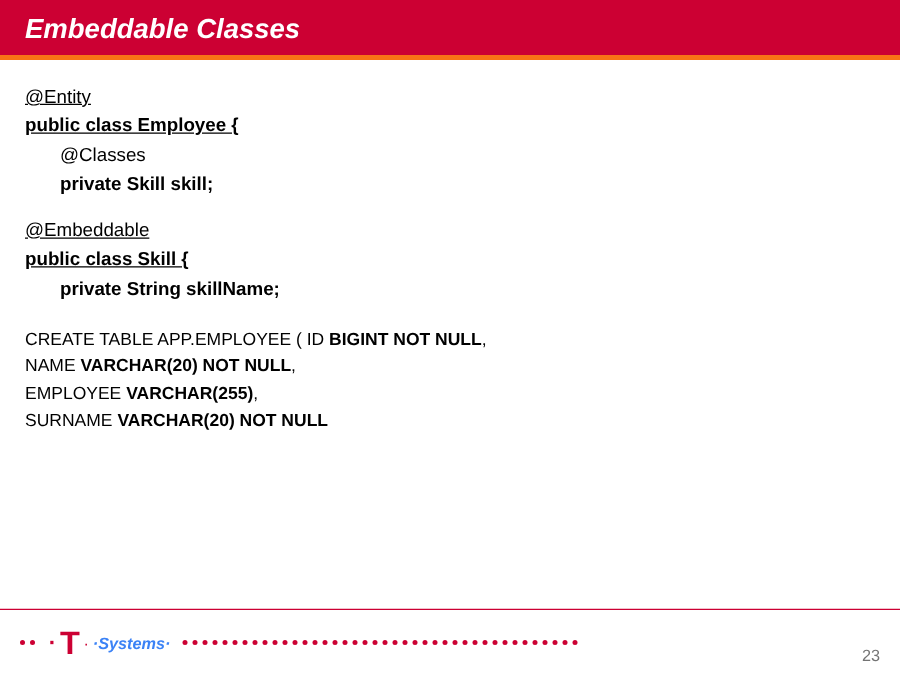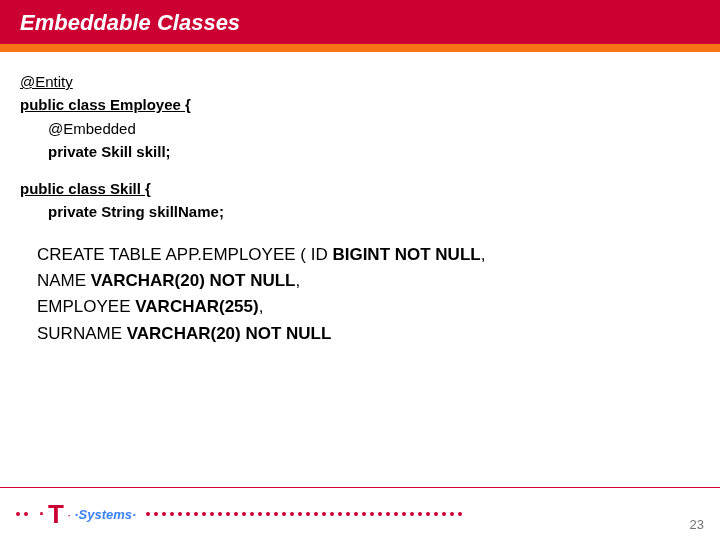--- a/index.html
+++ b/index.html
@@ -16,21 +16,21 @@
     .slide {
       width: 720px;
       height: 540px;
       background: #ffffff;
       position: relative;
     }
 
     .title-bar {
       background: #cc0033;
       padding: 10px 20px 8px 20px;
-      border-bottom: 8px solid #f97316;
+      border-bottom: 4px solid #f97316;
     }
 
     .title-text {
       color: #ffffff;
       font-size: 22px;
       font-weight: bold;
       font-style: italic;
     }
 
     .content {
@@ -61,25 +61,24 @@
     .code-line {
       display: block;
     }
 
     .empty-line {
       display: block;
       height: 14px;
     }
 
     .sql-block {
-      font-size: 17px;
+      font-size: 14px;
       line-height: 1.55;
       color: #000000;
       margin-top: 18px;
-      margin-left: 17px;
     }
 
     .sql-line {
       display: block;
     }
 
     .sql-normal {
       font-weight: normal;
     }
 
@@ -151,26 +150,27 @@
   <div class="title-bar">
     <span class="title-text">Embeddable Classes</span>
   </div>
 
   <div class="content">
 
     <div class="code-block">
       <span class="code-line code-normal">@Entity</span>
       <span class="code-line code-bold">public class Employee {</span>
       <span class="code-line">
-        <span class="indent code-normal">@Embedded</span>
+        <span class="indent code-normal">@Classes</span>
       </span>
       <span class="code-line">
         <span class="indent code-bold">private Skill skill;</span>
       </span>
       <span class="empty-line"></span>
+      <span class="code-line code-normal">@Embeddable</span>
       <span class="code-line code-bold">public class Skill {</span>
       <span class="code-line">
         <span class="indent code-bold">private String skillName;</span>
       </span>
     </div>
 
     <div class="sql-block">
       <span class="sql-line">
         <span class="sql-normal">CREATE TABLE APP.EMPLOYEE ( ID </span><span class="sql-bold">BIGINT NOT NULL</span><span class="sql-normal">,</span>
       </span>

